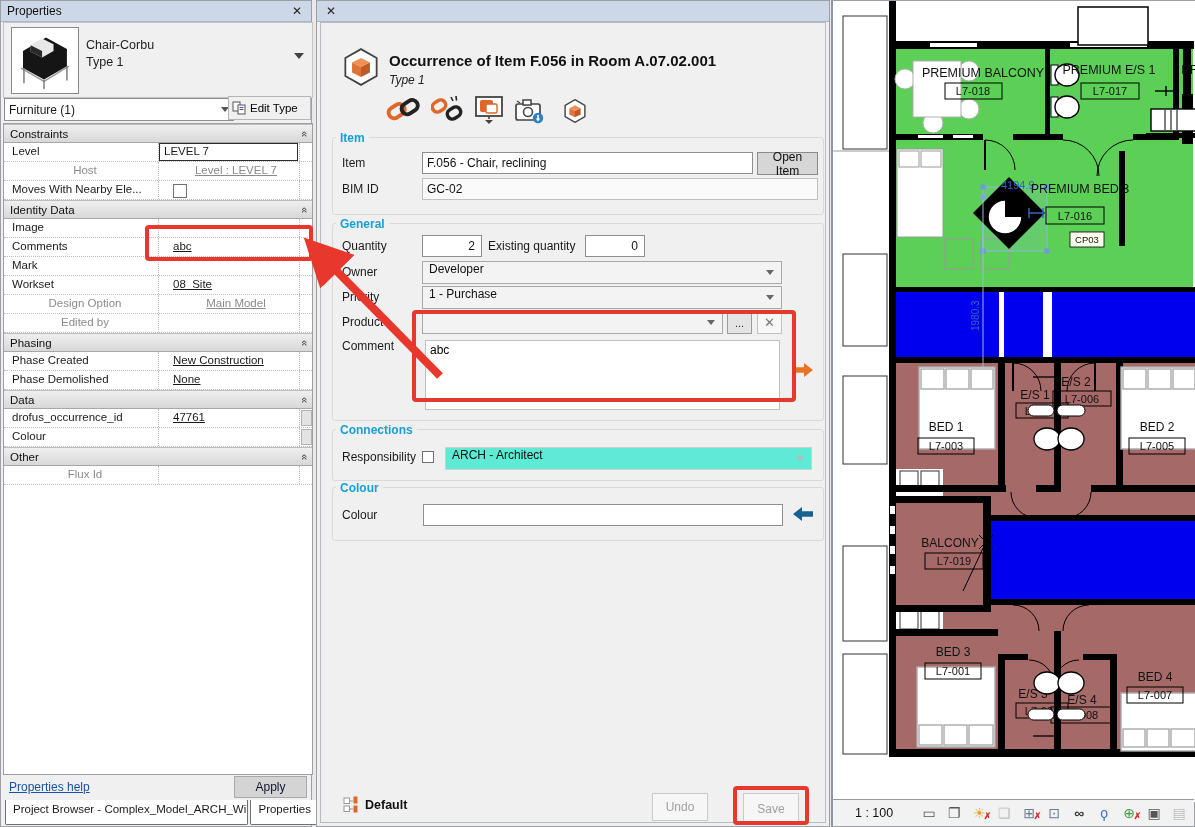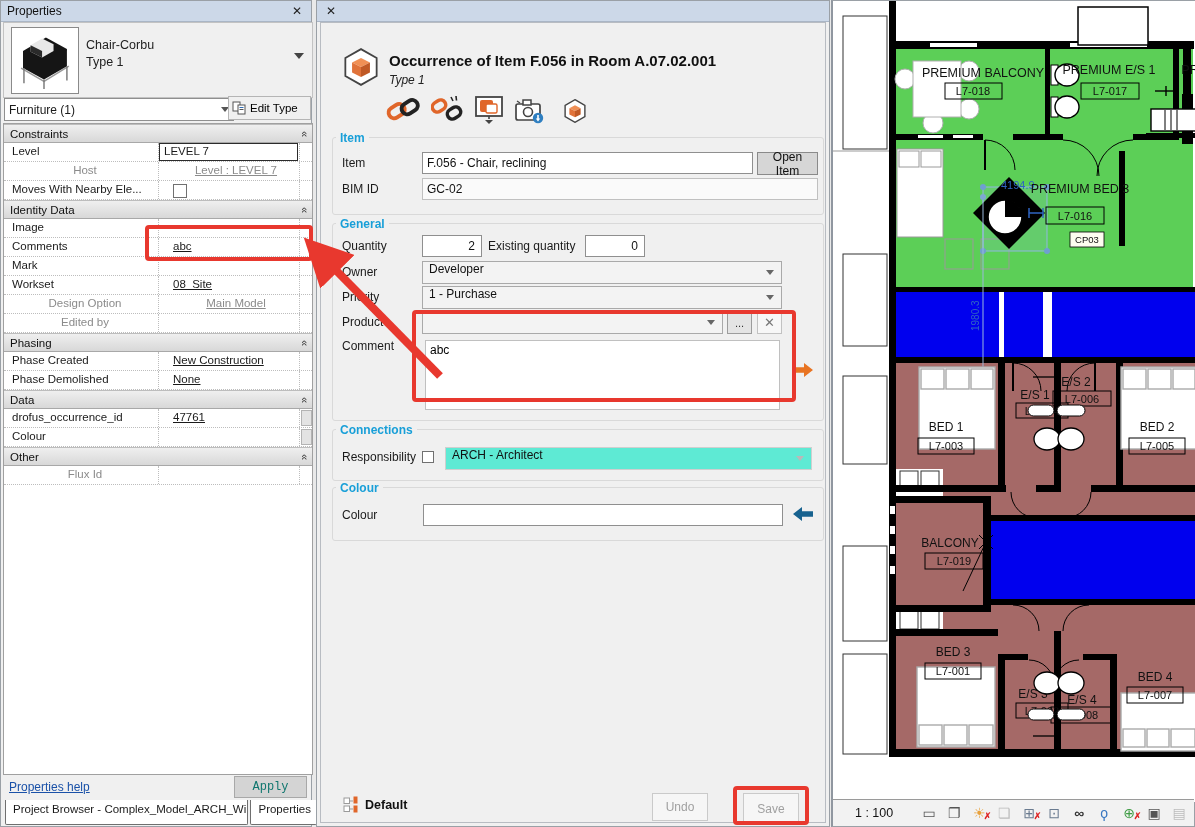--- a/index.html
+++ b/index.html
@@ -27,21 +27,21 @@
   .collapse-icon{display:inline-block;transform:rotate(90deg);font-size:11px;color:#333;}
   .pg-r{height:18px;display:flex;border-bottom:1px dotted #bdbdbd;font-size:11.5px;}
   .pg-l{width:146px;padding:2px 0 0 8px;border-right:1px dotted #bdbdbd;white-space:nowrap;overflow:hidden;}
   .pg-v{flex:1;padding:2px 0 0 14px;white-space:nowrap;overflow:hidden;position:relative;text-decoration:underline;}
   .pg-s{width:12px;border-left:1px dotted #bdbdbd;position:relative;}
   .dim{color:#8b8b8b;text-align:center;}
   .cellbox{position:absolute;inset:0px 1px 0px 0px;border:1px solid #2b2b2b;background:#fff;padding:1px 0 0 4px;}
   .cb{width:12px;height:12px;border:1px solid #707070;background:#fff;margin-top:1px;}
   .strip-btn{position:absolute;top:1px;left:1px;width:9px;height:14px;background:#e3e3e3;border:1px solid #b3b3b3;}
   .help{position:absolute;left:8px;top:779px;color:#1a51a8;text-decoration:underline;font-size:12px;cursor:pointer;}
-  .apply{position:absolute;left:233px;top:775px;width:73px;height:22px;background:#d4d4d4;border:1px solid #a8a8a8;color:#0f766e;font-size:12px;font-family:Liberation Mono, monospace;}
+  .apply{position:absolute;left:233px;top:775px;width:73px;height:22px;background:#d4d4d4;border:1px solid #a8a8a8;color:#0f172a;font-size:12px;font-family:Liberation Sans, sans-serif;}
   .tabs{position:absolute;left:0px;top:799px;width:312px;height:24px;display:flex;gap:2px;padding-left:4px;background:#f0f0f0;}
   .tab{height:21px;background:#fff;border:1px solid #6f6f6f;border-top:none;padding:3px 7px 0 7px;font-size:11.5px;white-space:nowrap;overflow:hidden;border-radius:0 0 2px 2px;}
   .tab.active{font-weight:normal;}
   
   .dcontent{position:absolute;left:3px;top:21px;right:3px;bottom:3px;background:#f0f0f0;border:1px solid #b8bcc2;}
   .dtitle{position:absolute;left:68px;top:29px;font-size:15px;font-weight:bold;color:#111;white-space:nowrap;}
   .dsub{position:absolute;left:68px;top:50px;font-size:12px;font-style:italic;color:#222;}
   .gbox{position:absolute;border:1px solid #d9d9d9;border-radius:3px;}
   .gtitle{position:absolute;font-size:12px;font-weight:bold;color:#189fd8;background:#f0f0f0;padding:0 4px;}
   .dlab{position:absolute;font-size:12px;color:#1a1a1a;white-space:nowrap;}

